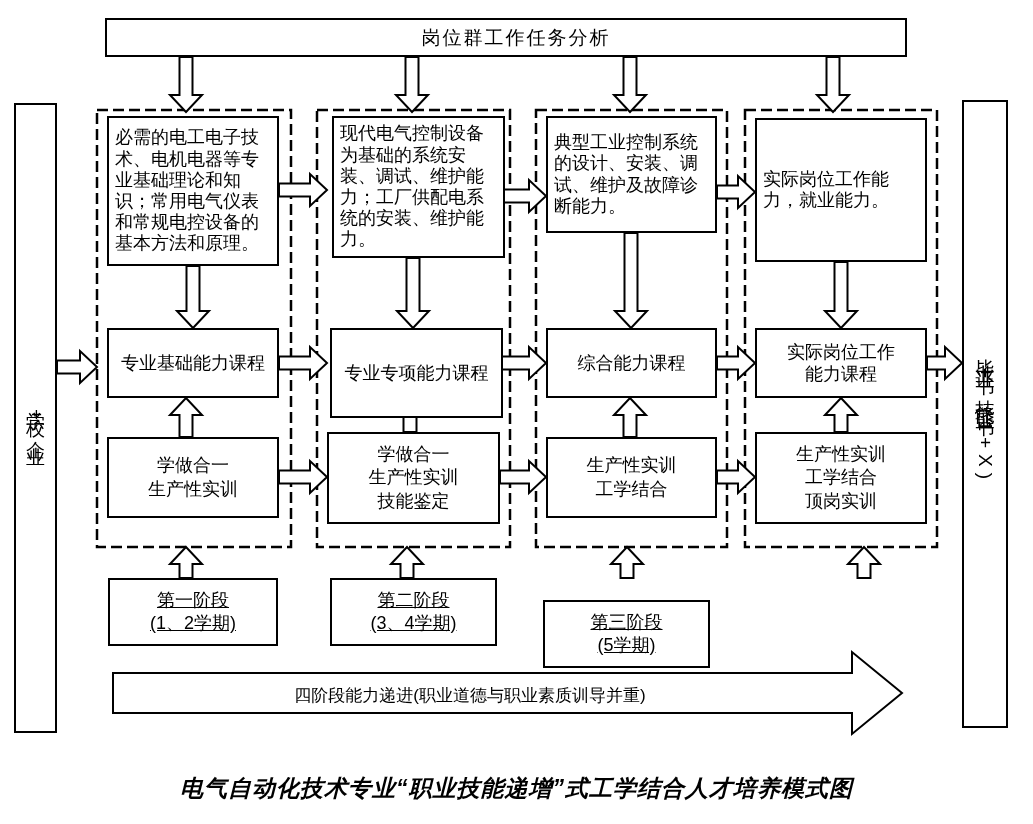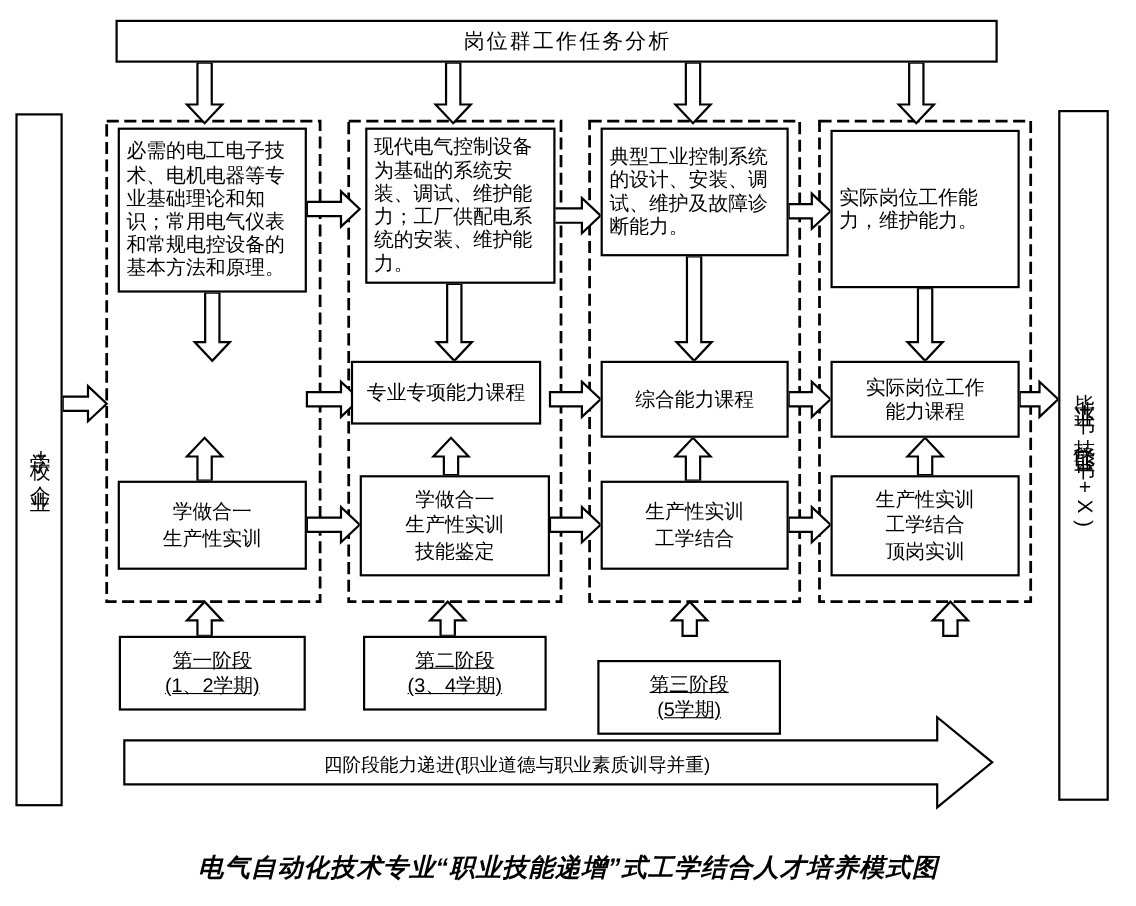--- a/index.html
+++ b/index.html
@@ -75,41 +75,42 @@
 
   <div class="box left-rail">
     <span class="vtext">学校+企业</span>
   </div>
 
   <div class="box right-rail">
     <span class="vtext">毕业证书+技能证书(1+X)</span>
   </div>
 
   <div class="box ability" style="left:107px;top:116px;width:172px;height:150px">必需的电工电子技术、电机电器等专业基础理论和知识；常用电气仪表和常规电控设备的基本方法和原理。</div>
+  <div class="box course" style="left:107px;top:328px;width:172px;height:70px">专业基础能力课程</div>
   <div class="box training" style="left:107px;top:437px;width:172px;height:81px">学做合一
 生产性实训</div>
   <div class="box stage" style="left:108px;top:578px;width:170px;height:68px">第一阶段
 (1、2学期)</div>
 
   <div class="box ability" style="left:332px;top:116px;width:173px;height:142px">现代电气控制设备为基础的系统安装、调试、维护能力；工厂供配电系统的安装、维护能力。</div>
-  <div class="box course" style="left:319px;top:328px;width:173px;height:58px">专业专项能力课程</div>
+  <div class="box course" style="left:330px;top:328px;width:173px;height:90px">专业专项能力课程</div>
   <div class="box training" style="left:327px;top:432px;width:173px;height:92px">学做合一
 生产性实训
 技能鉴定</div>
   <div class="box stage" style="left:330px;top:578px;width:167px;height:68px">第二阶段
 (3、4学期)</div>
 
   <div class="box ability" style="left:546px;top:116px;width:171px;height:117px">典型工业控制系统的设计、安装、调试、维护及故障诊断能力。</div>
   <div class="box course" style="left:546px;top:328px;width:171px;height:70px">综合能力课程</div>
   <div class="box training" style="left:546px;top:437px;width:171px;height:81px">生产性实训
 工学结合</div>
   <div class="box stage" style="left:543px;top:600px;width:167px;height:68px">第三阶段
 (5学期)</div>
 
-  <div class="box ability" style="left:755px;top:118px;width:172px;height:144px">实际岗位工作能力，维护能力。</div>
+  <div class="box ability" style="left:755px;top:118px;width:172px;height:144px">实际岗位工作能力，就业能力。</div>
   <div class="box course" style="left:755px;top:328px;width:172px;height:70px">实际岗位工作
 能力课程</div>
   <div class="box training" style="left:755px;top:432px;width:172px;height:92px">生产性实训
 工学结合
 顶岗实训</div>
 
   <div class="arrow-label">四阶段能力递进(职业道德与职业素质训导并重)</div>
 
   <div class="caption">电气自动化技术专业“职业技能递增”式工学结合人才培养模式图</div>
 

